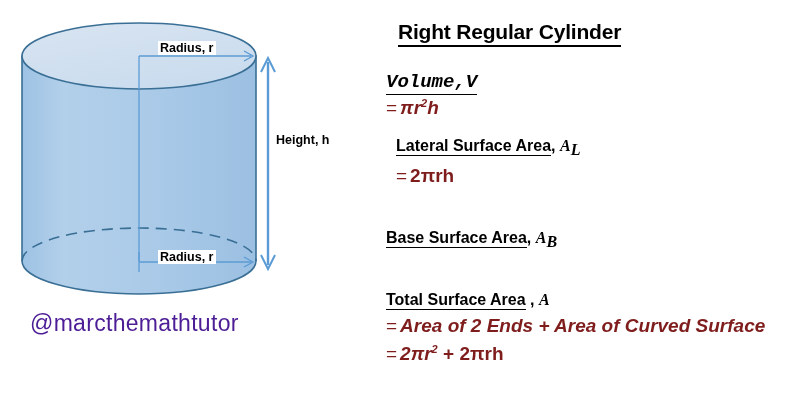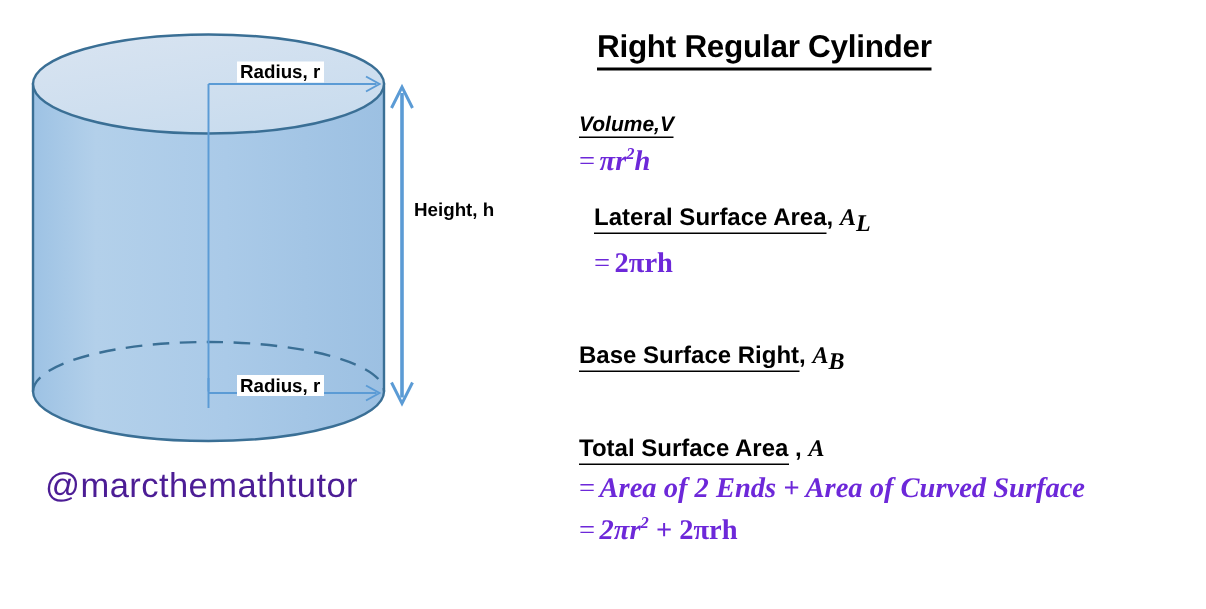--- a/index.html
+++ b/index.html
@@ -62,44 +62,44 @@
   #block-lateral{top:136px;margin-left:10px;}
   #block-base{top:228px;}
   #block-total{top:290px;}
 
   .hdr{
     white-space:nowrap;
     line-height:20px;
     color:#000;
   }
   .hdr-serif{
-    font-family:Liberation Sans, sans-serif;
+    font-family:Liberation Mono, monospace;
     font-weight:bold;
     font-style:italic;
-    font-size:14px;
+    font-size:19px;
   }
   .hdr-sans{
     font-family:"Liberation Sans", sans-serif;
     font-weight:bold;
     font-size:16px;
   }
   .uline{border-bottom:1.6px solid #000;padding-bottom:1px;}
 
   .sub{
     font-family:"Liberation Serif", serif;
     font-style:italic;
     font-weight:bold;
     font-size:16px;
   }
 
   .eq{
-    font-family:Liberation Serif, serif;
+    font-family:Liberation Sans, sans-serif;
     font-weight:bold;
     font-size:19px;
-    color:#6d28d9;
+    color:#7f1d1d;
     white-space:nowrap;
     line-height:25px;
     margin-top:3px;
   }
   .eq .it{font-style:italic;}
   .eq .up{font-style:normal;}
   .eq sup{font-size:11px;vertical-align:super;line-height:0;}
   .eq .eqsign{font-style:normal;font-weight:normal;font-size:19px;padding-right:3px;}
 </style>
 </head>
@@ -158,21 +158,21 @@
       <div class="hdr hdr-serif"><span class="uline"><span>Volume</span><span>,</span><span>V</span></span></div>
       <div class="eq"><span class="eqsign">=</span><span class="it">πr</span><sup class="it">2</sup><span class="it">h</span></div>
     </div>
 
     <div class="block" id="block-lateral">
       <div class="hdr hdr-sans"><span class="uline">Lateral Surface Area</span><span>,</span>&nbsp;<span class="sub">A</span><sub class="sub">L</sub></div>
       <div class="eq"><span class="eqsign">=</span><span class="up">2πrh</span></div>
     </div>
 
     <div class="block" id="block-base">
-      <div class="hdr hdr-sans"><span class="uline">Base Surface Right</span><span>,</span>&nbsp;<span class="sub">A</span><sub class="sub">B</sub></div>
+      <div class="hdr hdr-sans"><span class="uline">Base Surface Area</span><span>,</span>&nbsp;<span class="sub">A</span><sub class="sub">B</sub></div>
     </div>
 
     <div class="block" id="block-total">
       <div class="hdr hdr-sans"><span class="uline">Total Surface Area</span>&nbsp;<span>,</span>&nbsp;<span class="sub">A</span></div>
       <div class="eq"><span class="eqsign">=</span><span class="it">Area of 2 Ends + Area of Curved Surface</span></div>
       <div class="eq"><span class="eqsign">=</span><span class="it">2πr</span><sup class="it">2</sup><span class="up"> + 2πrh</span></div>
     </div>
 
   </div>
 </div>

